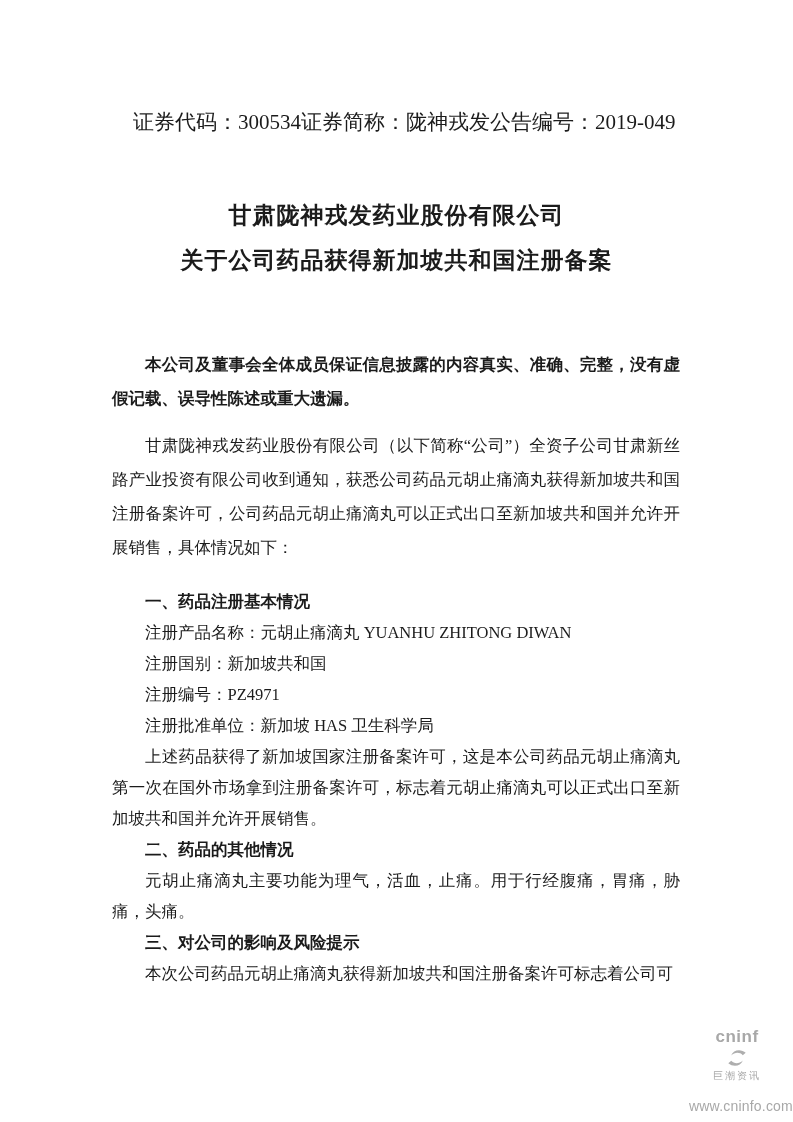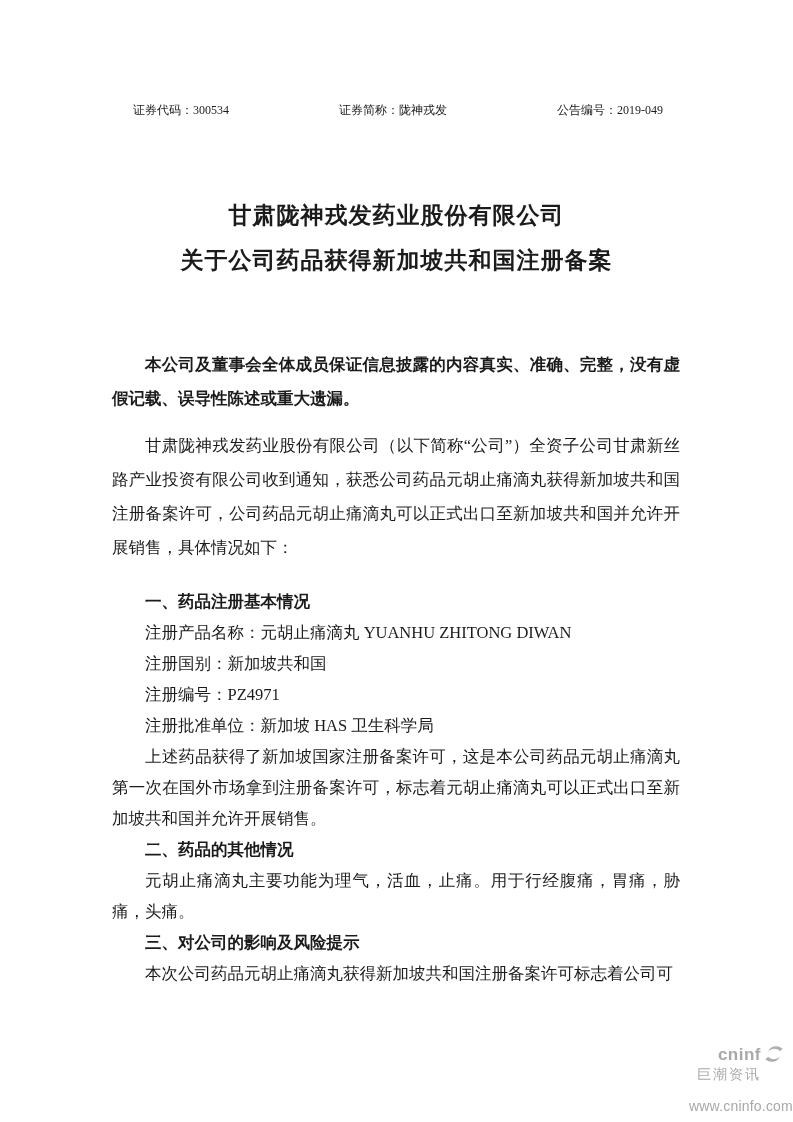--- a/index.html
+++ b/index.html
@@ -9,26 +9,26 @@
     width: 793px;
     height: 1122px;
     background: #ffffff;
     overflow: hidden;
     color: #1b1b1b;
     font-family: "Liberation Serif", "DejaVu Serif", serif;
   }
   
   .doc-header {
     position: absolute;
-    top: 100px;
+    top: 112px;
     left: 133px;
     width: 530px;
     display: flex;
     justify-content: space-between;
-    font-size: 12px;
+    font-size: 21px;
     line-height: 21px;
     white-space: nowrap;
   }
   
   .doc-title {
     position: absolute;
     top: 193px;
     left: 0;
     width: 100%;
     text-align: center;
@@ -82,31 +82,31 @@
     width: 96px;
     color: #a8a8a8;
     font-family: "Liberation Sans", "DejaVu Sans", sans-serif;
     text-align: right;
     line-height: 1;
     user-select: none;
   }
   .wm-row {
     display: flex;
     align-items: center;
-    justify-content: flex-end;
     gap: 2px;
+    flex-direction: column;
   }
   .wm-brand {
     font-weight: 700;
     font-size: 17px;
     letter-spacing: 0.5px;
   }
   .wm-icon { width: 22px; height: 22px; display: block; }
   .wm-cn {
-    font-size: 14px;
+    font-size: 10px;
     letter-spacing: 2px;
     margin: 2px 24px 0 0;
   }
   .wm-url {
     font-size: 14px;
     margin-top: 18px;
     letter-spacing: 0.2px;
     white-space: nowrap;
   }
 </style>

